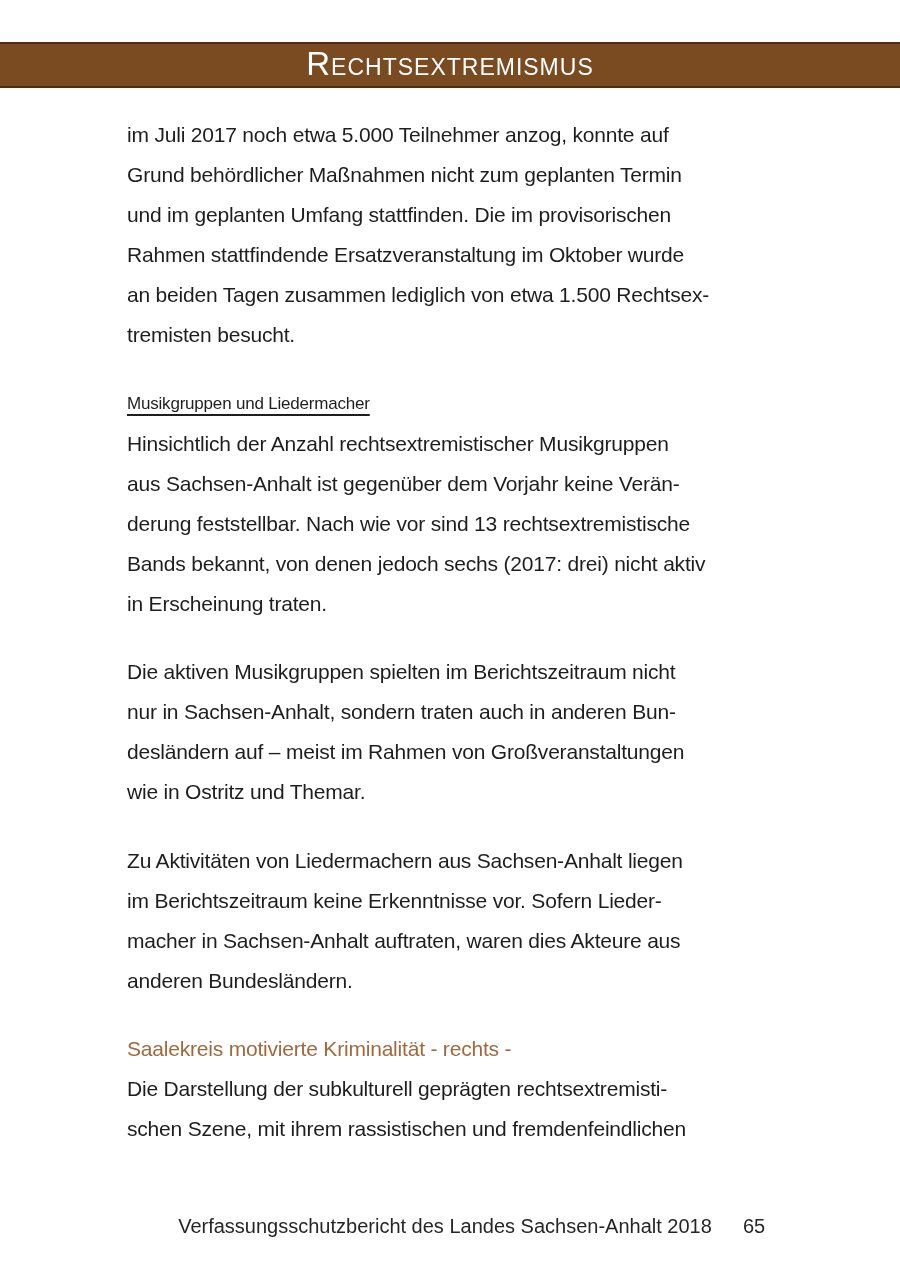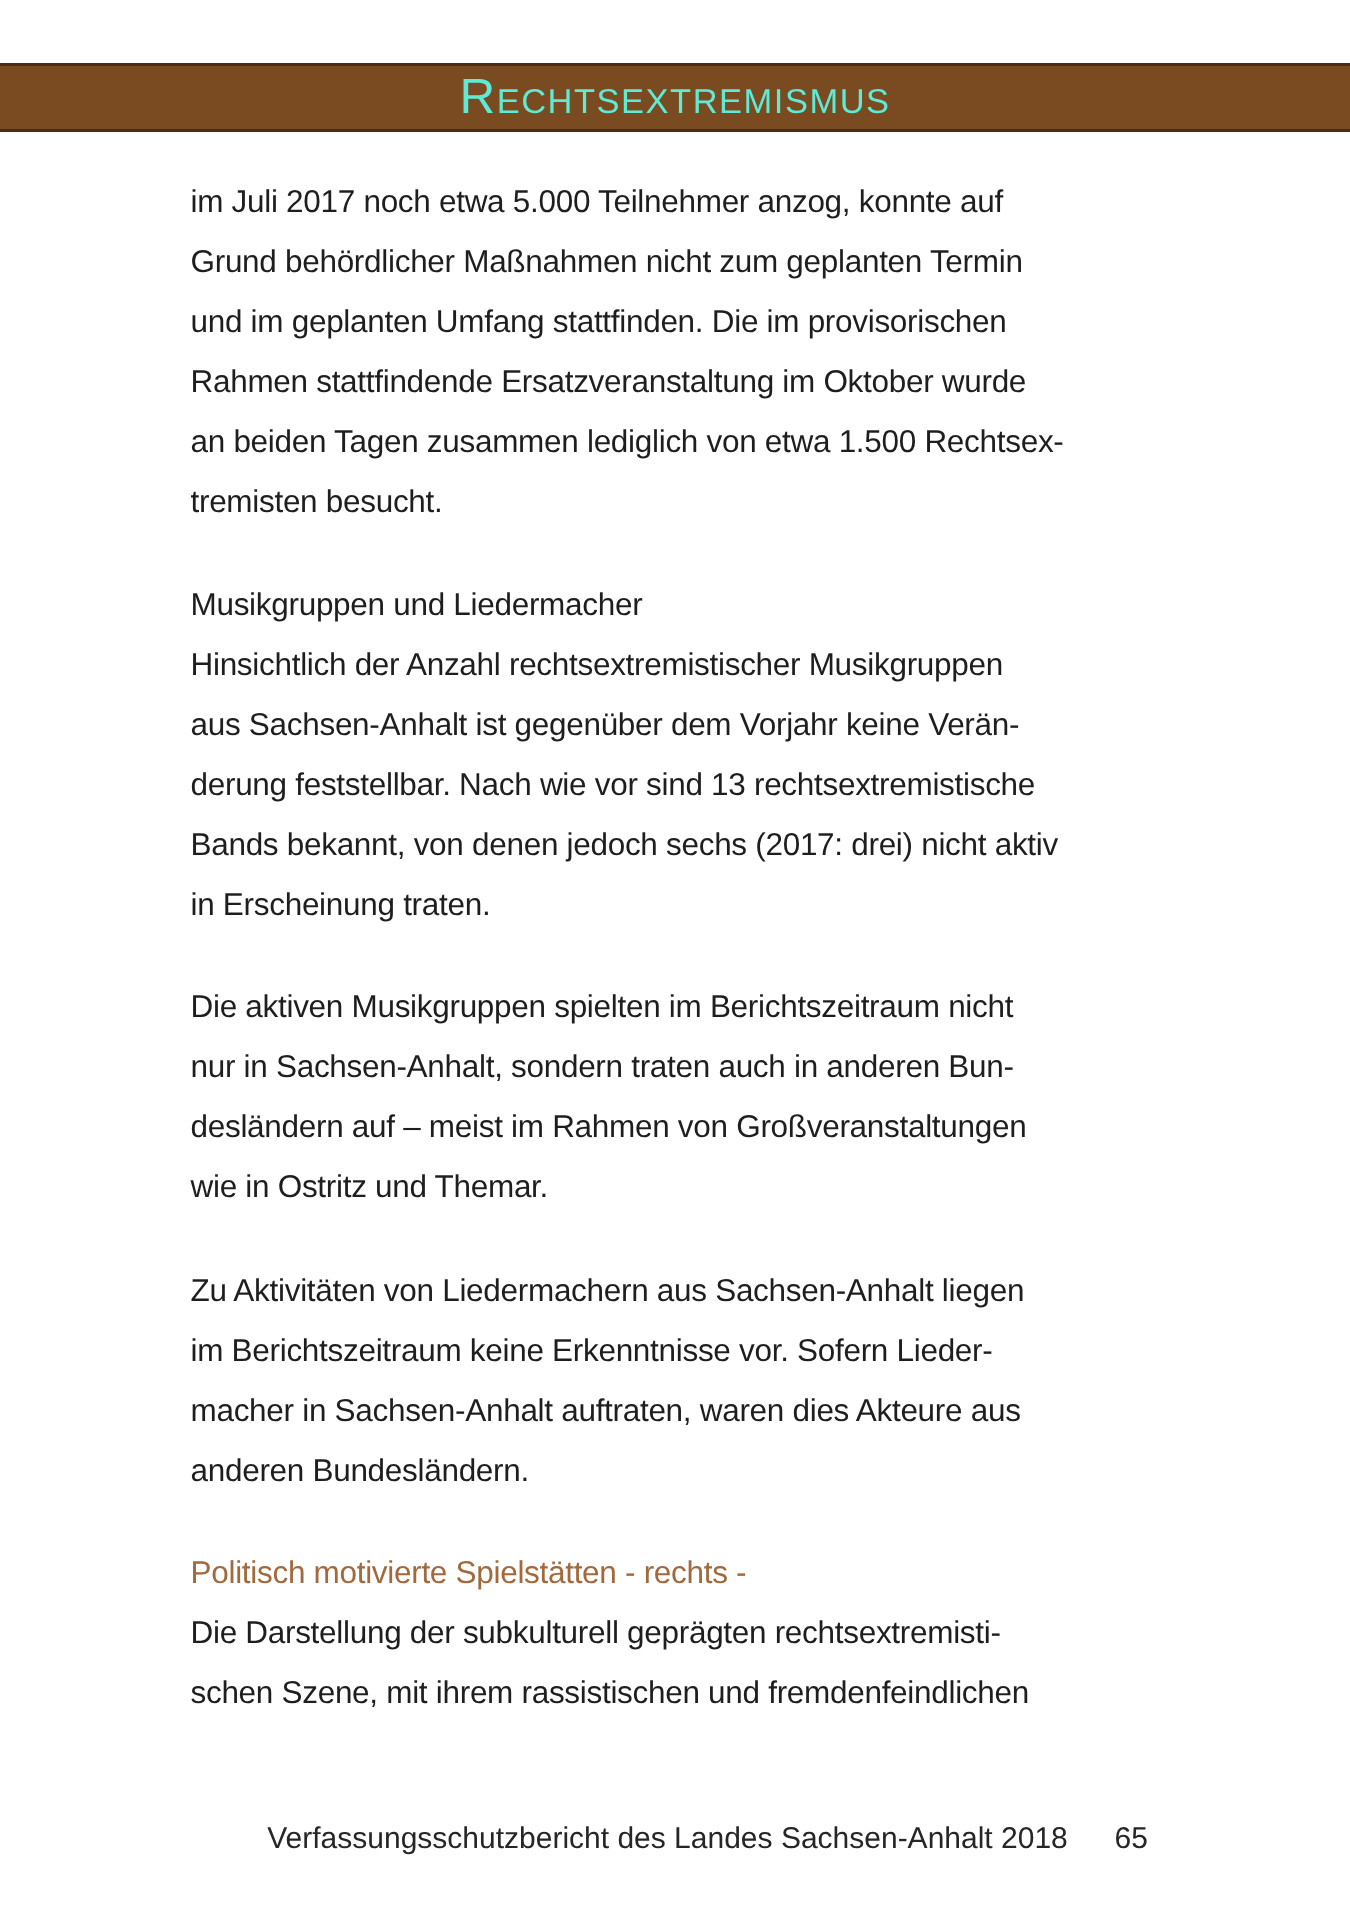--- a/index.html
+++ b/index.html
@@ -26,21 +26,21 @@
     width: 100%;
     height: 46px;
     background: var(--bar-brown);
     border-top: 2px solid var(--bar-border);
     border-bottom: 2px solid var(--bar-border);
     display: flex;
     align-items: center;
     justify-content: center;
   }
   .chapter-title {
-    color: #5eead4;
+    color: #ffffff;
     font-variant: small-caps;
     font-size: 33px;
     letter-spacing: 1px;
     font-weight: 400;
     line-height: 1;
     padding-bottom: 3px;
   }
   .content {
     position: absolute;
     top: 115px;
@@ -50,22 +50,23 @@
     font-size: 21px;
     line-height: 40px;
     letter-spacing: -0.2px;
   }
   .para {
     white-space: pre-line;
     margin: 0 0 28.5px 0;
   }
   .para.tight { margin-bottom: 0; }
   .subheading-underlined {
-    font-size: 21px;
+    font-size: 17px;
     font-weight: 400;
+    text-decoration: underline;
     text-underline-offset: 5px;
     text-decoration-thickness: 1.5px;
     margin: 0;
   }
   .subheading-brown {
     font-size: 21px;
     font-weight: 400;
     color: var(--heading-brown);
     margin: 0;
   }
@@ -117,21 +118,21 @@
 Bands bekannt, von denen jedoch sechs (2017: drei) nicht aktiv
 in Erscheinung traten.</p>
     <p class="para">Die aktiven Musikgruppen spielten im Berichtszeitraum nicht
 nur in Sachsen-Anhalt, sondern traten auch in anderen Bun-
 desländern auf – meist im Rahmen von Großveranstaltungen
 wie in Ostritz und Themar.</p>
     <p class="para">Zu Aktivitäten von Liedermachern aus Sachsen-Anhalt liegen
 im Berichtszeitraum keine Erkenntnisse vor. Sofern Lieder-
 macher in Sachsen-Anhalt auftraten, waren dies Akteure aus
 anderen Bundesländern.</p>
-    <h2 class="subheading-brown">Politisch motivierte Spielstätten - rechts -</h2>
+    <h2 class="subheading-brown">Saalekreis motivierte Kriminalität - rechts -</h2>
     <p class="para">Die Darstellung der subkulturell geprägten rechtsextremisti-
 schen Szene, mit ihrem rassistischen und fremdenfeindlichen</p>
   </div>
 
   <div class="footer">
     <span class="footer-text">Verfassungsschutzbericht des Landes Sachsen-Anhalt 2018</span>
     <span class="footer-page">65</span>
   </div>
 
 </div>

